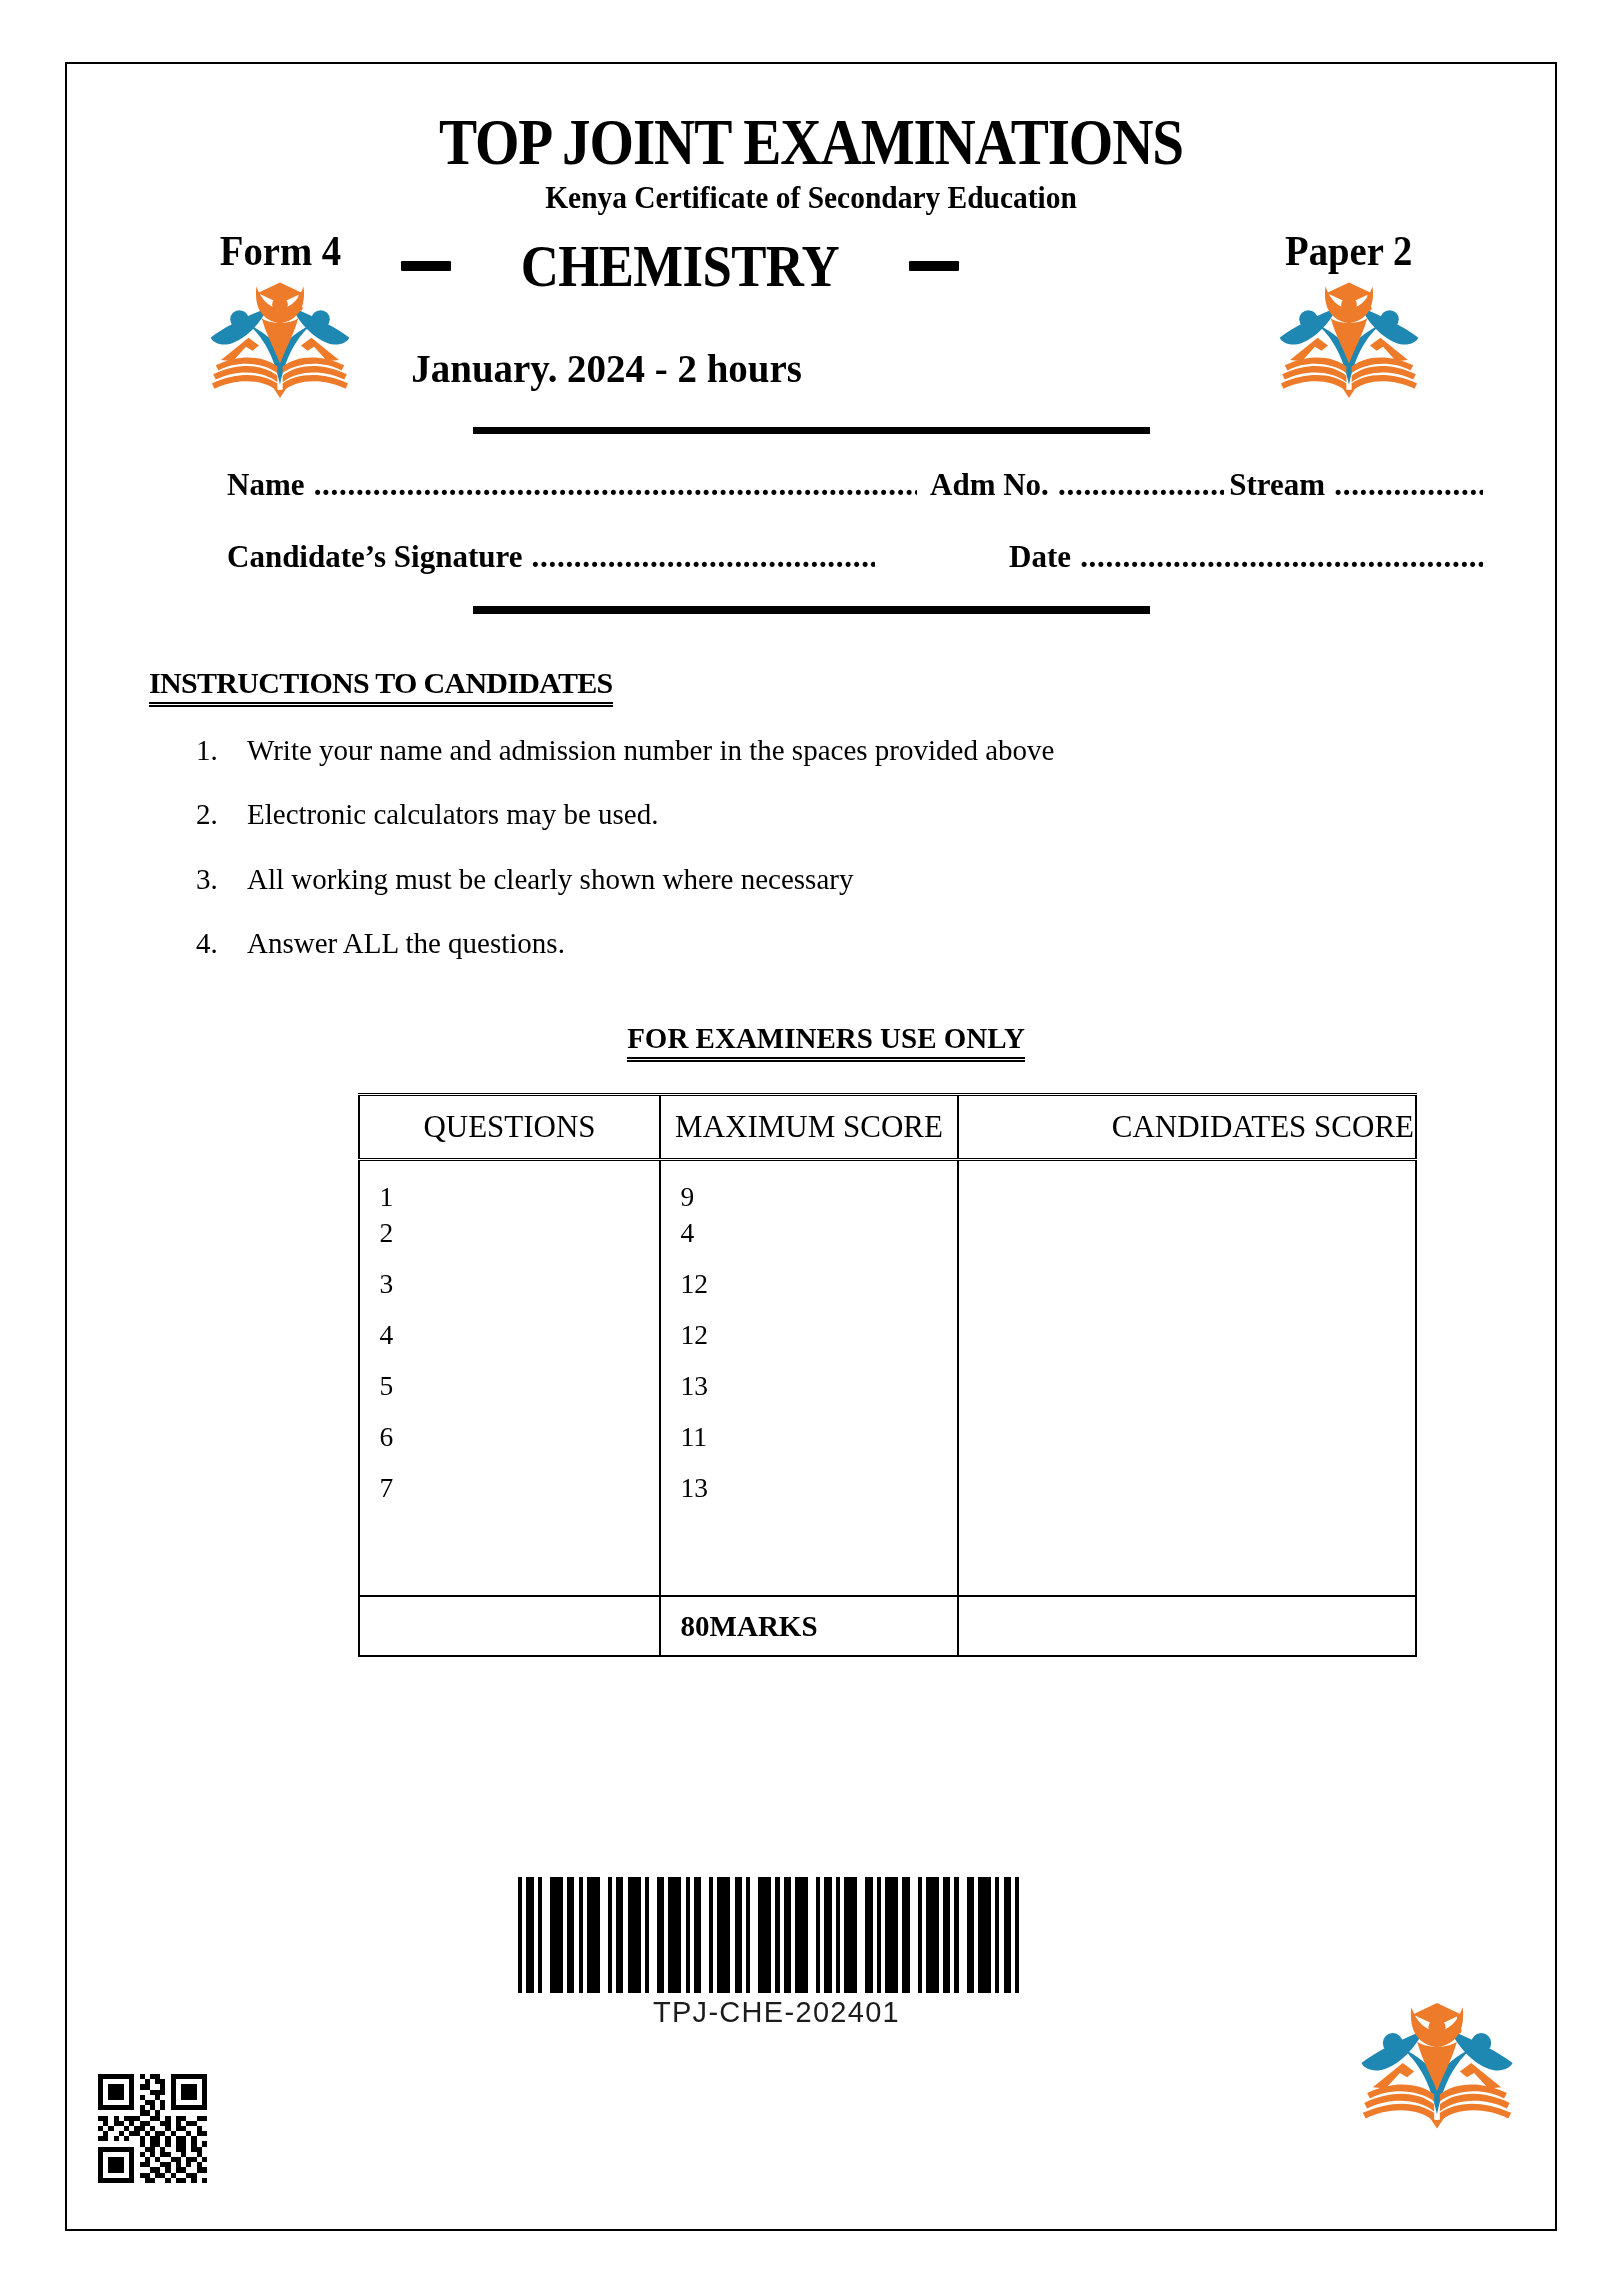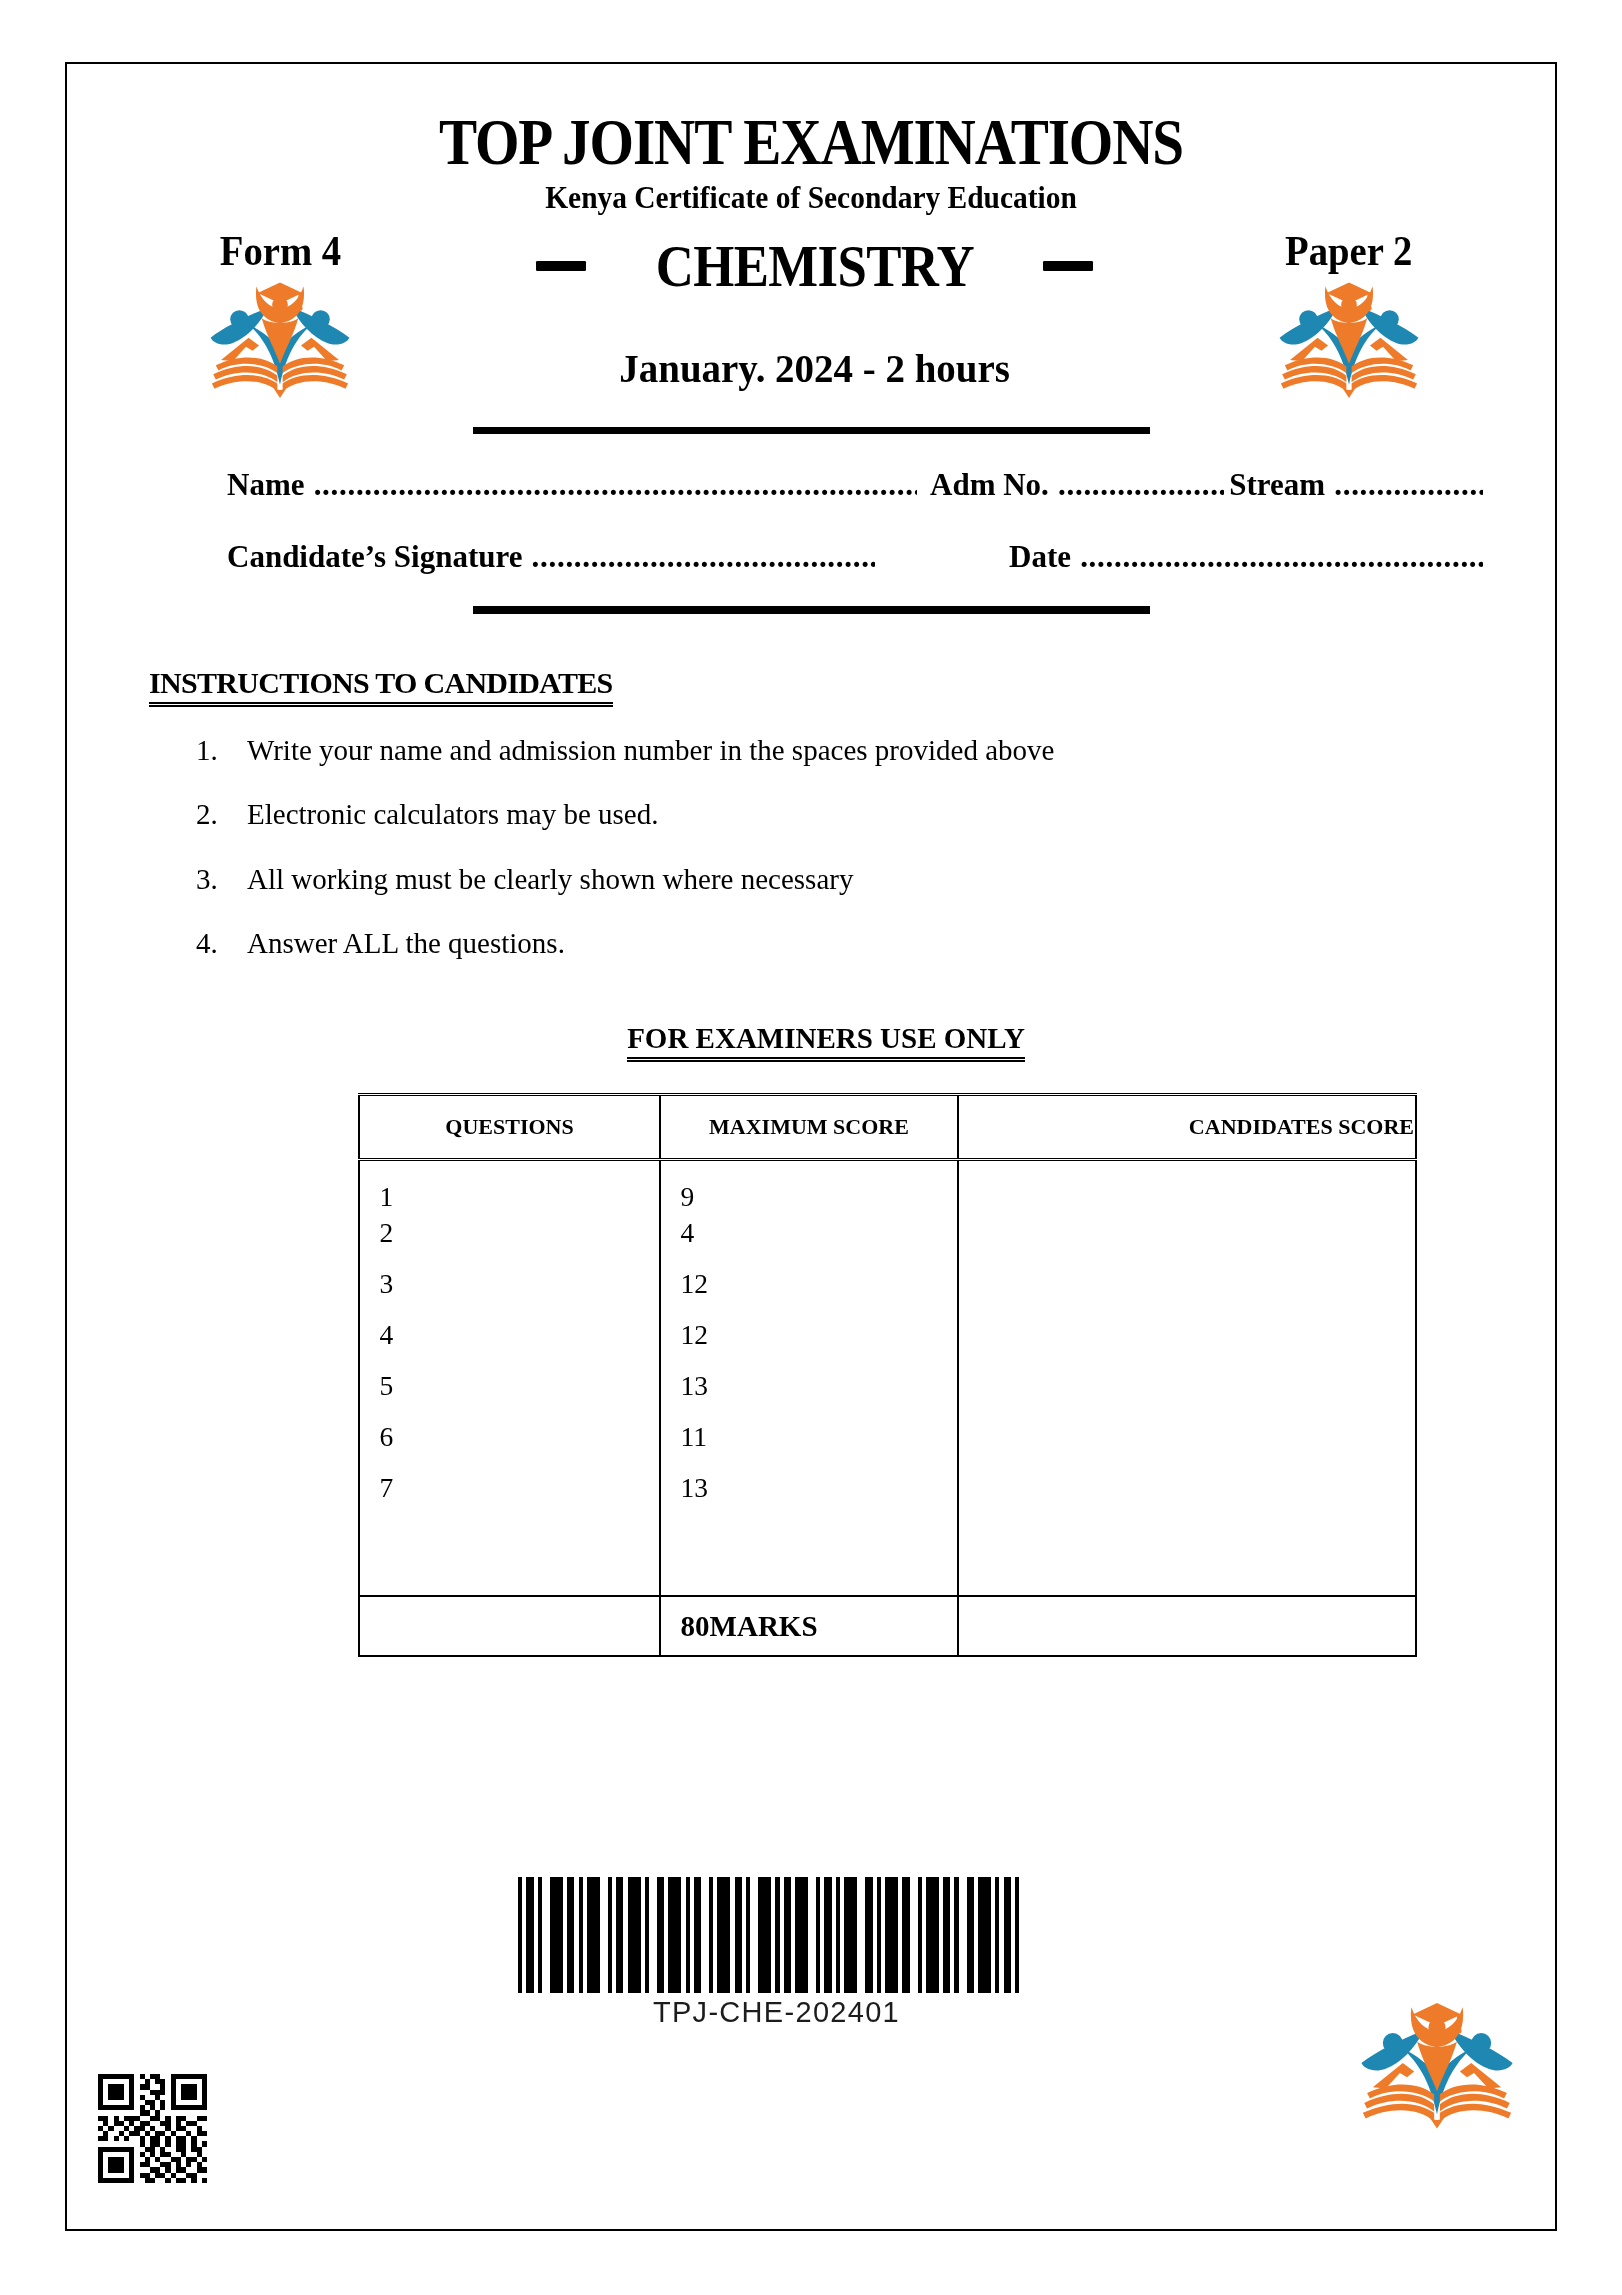--- a/index.html
+++ b/index.html
@@ -15,21 +15,21 @@
   }
   .title {
     margin-top: 46px; text-align: center; font-size: 65px; font-weight: bold;
     line-height: 1; letter-spacing: -1.3px; transform: scaleX(0.88);
   }
   .subtitle { text-align: center; font-size: 31px; font-weight: bold; margin-top: 5.2px; transform: scaleX(0.95); }
 
   .head-row { display: flex; margin-top: 10.5px; align-items: flex-start; }
   .col-left  { margin-left: 92px; width: 242px; display: flex; flex-direction: column; align-items: center; }
   .col-right { margin-right: 85px; width: 242px; display: flex; flex-direction: column; align-items: center; }
-  .col-center { flex: 1; display: flex; flex-direction: column; align-items: center; }
+  .col-center { flex: 1; display: flex; flex-direction: column; align-items: flex-start; }
   .form-label, .paper-label { font-size: 43px; font-weight: bold; white-space: nowrap; transform: scaleX(0.9); line-height: 1.1; }
   .logo-top { width: 164px; height: 131px; margin-top: 6.5px; }
   .chem-line { display: flex; align-items: center; gap: 48px; margin-top: 9.2px; }
   .chem-title { font-size: 60px; font-weight: bold; letter-spacing: -0.7px; transform: scaleX(0.88); line-height: 1; }
   .dash { width: 50px; height: 9.8px; background: #000; border-radius: 1.3px; }
   .session { font-size: 41px; font-weight: bold; margin-top: 48px; transform: scaleX(0.95); white-space: nowrap; }
 
   .rule { width: 677px; height: 7.2px; background: #000; margin: 15.7px auto 0; }
   .rule-2 { margin-top: 31px; }
 
@@ -52,21 +52,21 @@
   .examiners-heading-wrap { text-align: center; margin-top: 62px; padding-left: 30px; }
   .examiners-heading { display: inline-block; font-size: 29px; font-weight: bold; border-bottom: 5.2px double #000; padding-bottom: 2px; }
 
   table.scores {
     border-collapse: collapse; table-layout: fixed;
     margin: 31px 0 0 291px; width: 1057px;
     border: 2px solid #000; border-top: 3.9px double #000; border-bottom: 2.6px solid #000;
   }
   table.scores th, table.scores td { border-left: 2px solid #000; border-right: 2px solid #000; }
   table.scores th {
-    font-size: 22px; font-weight: bold; height: 65px; vertical-align: middle; border-bottom: 3.9px double #000;
+    font-size: 31px; font-weight: normal; height: 65px; vertical-align: middle; border-bottom: 3.9px double #000;
   }
   th.c1, th.c2 { text-align: center; }
   th.c3 { text-align: right; padding-left: 16.4px; }
   table.scores td { font-size: 27.5px; vertical-align: top; padding: 3.9px 0 0 19.6px; }
   tr.body-row td { height: 51px; }
   tr.first-row td { padding-top: 19.6px; }
   tr.spacer-row td { height: 77px; }
   tr.total-row td { border-top: 2px solid #000; height: 60px; font-weight: bold; vertical-align: middle; padding-top: 0; font-size: 29px; }
 
   .barcode { position: absolute; left: 451px; top: 1813px; width: 517px; }

